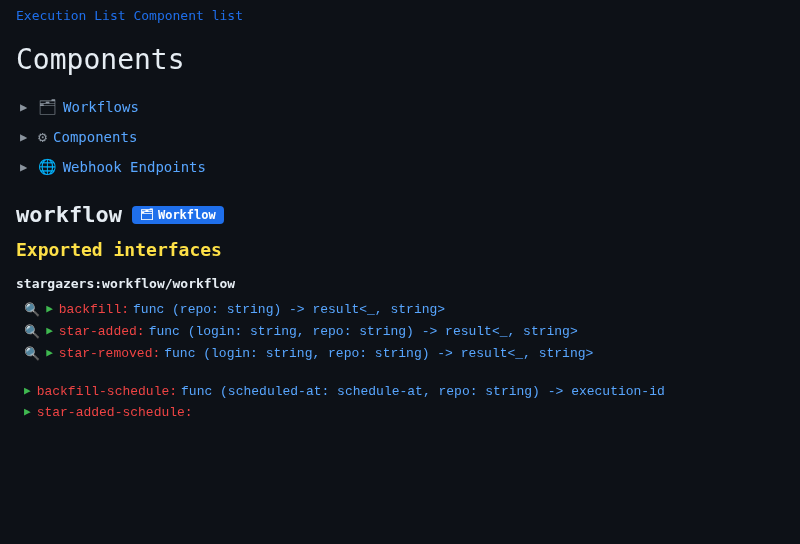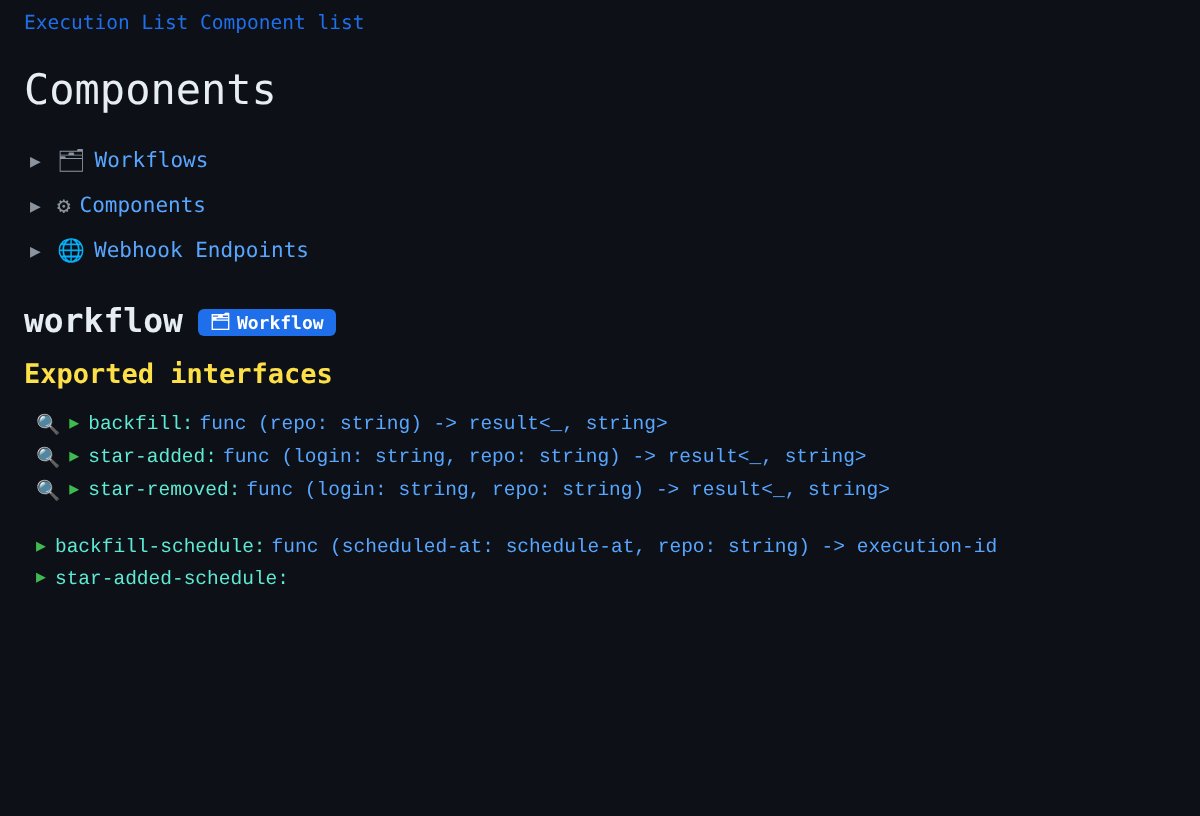--- a/index.html
+++ b/index.html
@@ -106,21 +106,21 @@
       color: #8b949e;
       font-size: 13px;
       margin-right: 2px;
     }
     .func-play-icon {
       color: #3fb950;
       font-size: 11px;
       margin-right: 2px;
     }
     .func-name {
-      color: #5eead4;
+      color: #ef4444;
     }
     .func-type {
       color: #58a6ff;
     }
   </style>
 </head>
 <body>
 
 <div class="breadcrumb">
   <span>Execution List Component list</span>
@@ -152,20 +152,21 @@
   <span class="section-title">workflow</span>
   <span class="badge">
     <span class="badge-icon">🗂</span>
     <span>Workflow</span>
   </span>
 </div>
 
 <div class="exported-title">Exported interfaces</div>
 
 <div class="namespace-block">
+  <div class="namespace-label">stargazers:workflow/workflow</div>
 
   <div class="func-item">
     <span class="func-search-icon">🔍</span>
     <span class="func-play-icon">▶</span>
     <span class="func-name">backfill: </span>
     <span class="func-type">func (repo: string) -&gt; result&lt;_, string&gt;</span>
   </div>
 
   <div class="func-item">
     <span class="func-search-icon">🔍</span>

